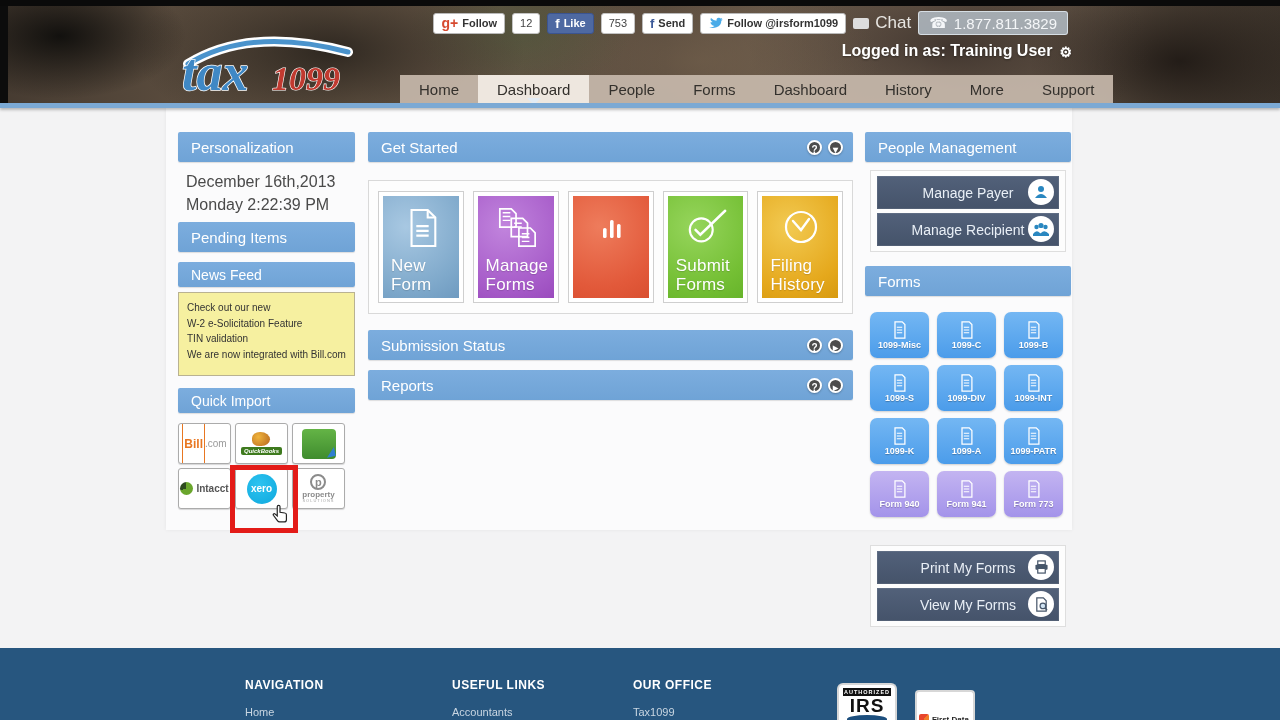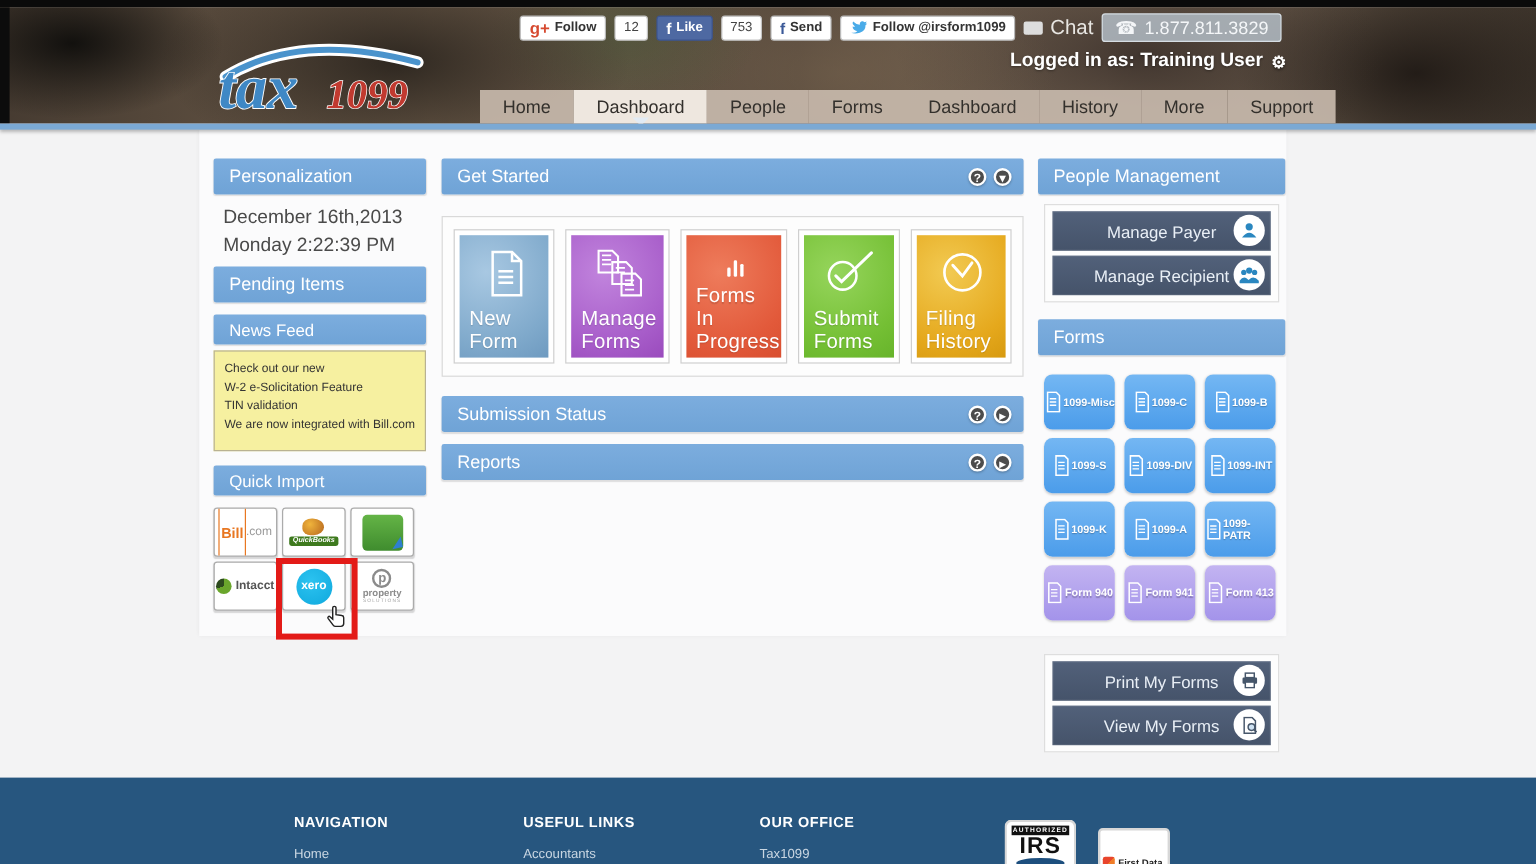--- a/index.html
+++ b/index.html
@@ -122,21 +122,21 @@
   
   .panel { background:#fdfdfd; border:1px solid #dedede; padding:5px 6px; }
   .dark-btn { position:relative; height:33px; background:linear-gradient(180deg,#52617a,#45536a);
               color:#e9eff6; font-size:14px; display:flex; align-items:center; justify-content:center;
               margin-bottom:4px; cursor:pointer; box-shadow:inset 0 0 0 1px rgba(255,255,255,.08); }
   .dark-btn:last-child { margin-bottom:0; }
   .dark-btn .circ { position:absolute; right:5px; top:3px; width:26px; height:26px; background:#fff;
                     border-radius:50%; display:flex; align-items:center; justify-content:center; }
   .forms-grid { margin-top:16px; padding:0 5px; display:flex; flex-wrap:wrap; gap:7px 8px; }
   .form-tile { width:59px; height:46px; border-radius:7px; color:#fff; cursor:pointer;
-               display:flex; flex-direction:row; align-items:center; justify-content:center; gap:1px;
+               display:flex; flex-direction:column; align-items:center; justify-content:center; gap:1px;
                box-shadow:0 1px 2px rgba(0,0,0,.18); }
   .form-tile.fblue { background:linear-gradient(180deg,#74b7f3,#4b9cea); }
   .form-tile.fpurple { background:linear-gradient(180deg,#c3b4f1,#a393ea); }
   .form-tile .flabel { font-size:9px; font-weight:bold; text-shadow:0 1px 1px rgba(0,0,0,.25); }
 
   
   .footer { position:absolute; top:648px; left:0; width:1280px; height:72px; background:#27567f; }
   .f-col { position:absolute; top:30px; }
   .f-title { color:#fff; font-size:12px; font-weight:bold; letter-spacing:.5px; }
   .f-item { color:#c9d6e2; font-size:11px; margin-top:14px; cursor:pointer; }
@@ -318,21 +318,20 @@
             <div class="tile-label">Manage Forms</div>
           </div>
         </div>
         <div class="tile-card">
           <div class="tile red">
             <svg width="34" height="40" viewBox="0 0 34 40">
               <rect x="8" y="22" width="3.6" height="10" rx="1.6" fill="#fff"></rect>
               <rect x="15" y="14" width="3.6" height="18" rx="1.6" fill="#fff"></rect>
               <rect x="22" y="18" width="3.6" height="14" rx="1.6" fill="#fff"></rect>
             </svg>
-            <div class="tile-label">Forms In Progress</div>
           </div>
         </div>
         <div class="tile-card">
           <div class="tile green">
             <svg width="44" height="42" viewBox="0 0 46 42">
               <circle cx="17" cy="24" r="12" fill="none" stroke="#fff" stroke-width="2.2"></circle>
               <path d="M11 24 l5 5 L42 4" fill="none" stroke="#fff" stroke-width="2.6" stroke-linecap="round"></path>
             </svg>
             <div class="tile-label">Submit Forms</div>
           </div>
@@ -473,21 +472,21 @@
               <path d="M3 1 h8 l3 3 v15 h-11 z" fill="none" stroke="#fff" stroke-width="1.4"></path>
               <path d="M5 7 h6 M5 10 h6 M5 13 h6" stroke="#fff" stroke-width="1.2"></path>
             </svg>
           <span class="flabel">Form 941</span>
         </div>
         <div class="form-tile fpurple">
           <svg width="15" height="18" viewBox="0 0 16 20">
               <path d="M3 1 h8 l3 3 v15 h-11 z" fill="none" stroke="#fff" stroke-width="1.4"></path>
               <path d="M5 7 h6 M5 10 h6 M5 13 h6" stroke="#fff" stroke-width="1.2"></path>
             </svg>
-          <span class="flabel">Form 413</span>
+          <span class="flabel">Form 773</span>
         </div>
       </div>
 
       <div class="panel" style="margin-top:28px; margin-left:5px; margin-right:5px;">
         <div class="dark-btn">
           <span>Print My Forms</span>
           <span class="circ">
             <svg width="15" height="14" viewBox="0 0 16 15">
               <rect x="4" y="1" width="8" height="4" fill="none" stroke="#46566a" stroke-width="1.3"></rect>
               <rect x="1.5" y="5" width="13" height="5.5" rx="1" fill="#46566a"></rect>
@@ -507,21 +506,21 @@
         </div>
       </div>
     </div>
   </div>
 
   <div class="footer">
     <div class="f-col" style="left:245px;">
       <div class="f-title">NAVIGATION</div>
       <div class="f-item">Home</div>
     </div>
-    <div class="f-col" style="left:436px;">
+    <div class="f-col" style="left:452px;">
       <div class="f-title">USEFUL LINKS</div>
       <div class="f-item">Accountants</div>
     </div>
     <div class="f-col" style="left:633px;">
       <div class="f-title">OUR OFFICE</div>
       <div class="f-item">Tax1099</div>
     </div>
     <div class="irs-badge">
       <div class="irs-auth">AUTHORIZED</div>
       <div class="irs-big">IRS</div>

